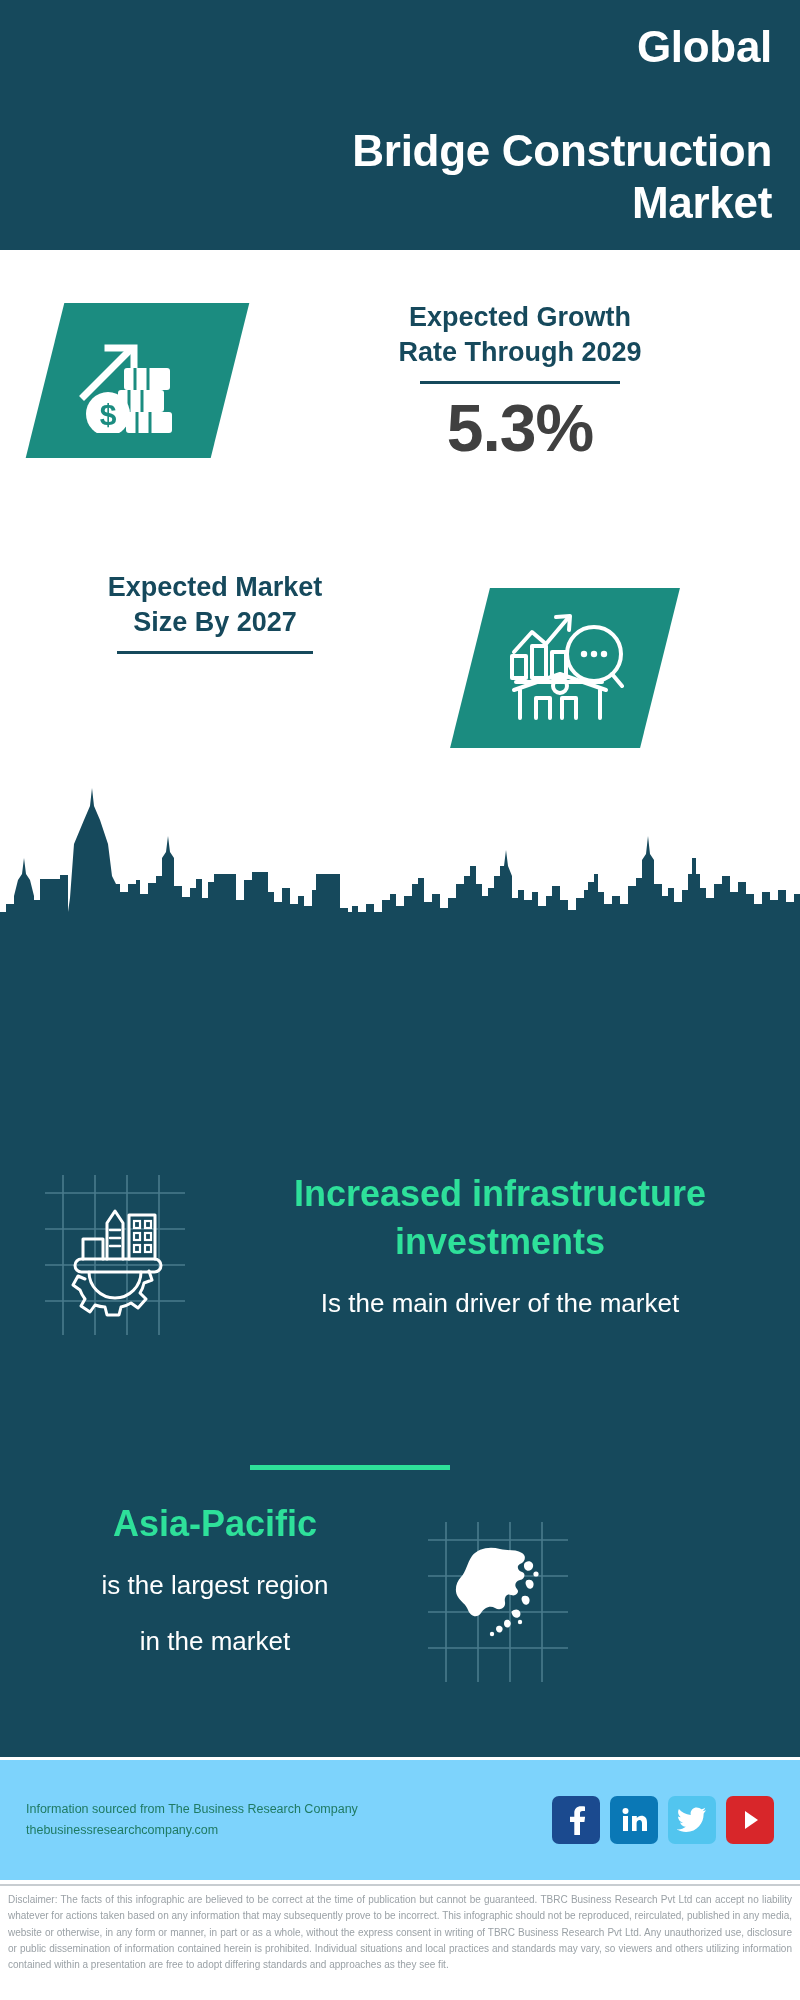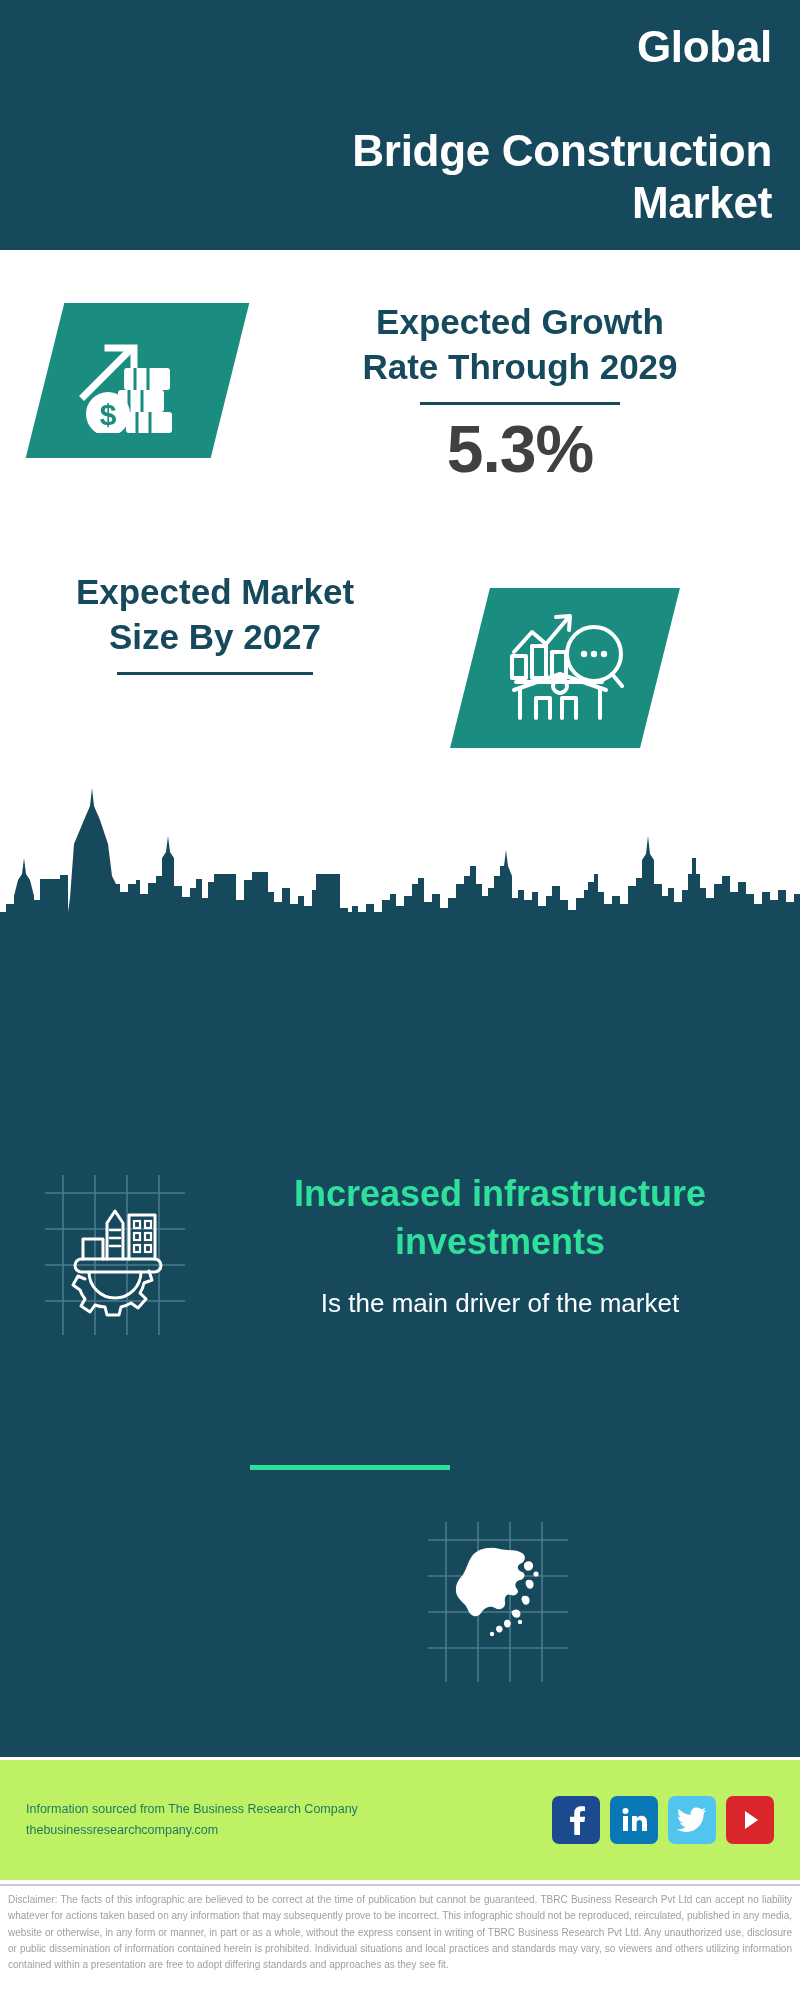--- a/index.html
+++ b/index.html
@@ -40,21 +40,21 @@
     position:absolute;
     background:#1b8c80;
     transform:skewX(-14deg);
     display:flex; align-items:center; justify-content:center;
   }
   .para > svg { transform:skewX(14deg); }
 
   .stat-block { position:absolute; text-align:center; }
   .stat-label {
     color:#16495c;
-    font-size:35px;
+    font-size:27px;
     font-weight:bold;
     line-height:1.28;
   }
   .stat-rule {
     height:3px; background:#16495c; margin:12px auto 6px auto;
   }
   .stat-value {
     color:#404040;
     font-weight:bold;
     letter-spacing:-1px;
@@ -105,21 +105,21 @@
   }
 
   .region-text {
     position:absolute; left:20px; top:1500px; width:390px; text-align:center;
   }
   .region-icon { position:absolute; left:428px; top:1522px; }
 
   
   .footer {
     position:absolute; left:0; top:1760px; width:800px; height:120px;
-    background:#bef264;
+    background:#7dd3fc;
     display:flex; align-items:center;
   }
   .footer-inner { display:flex; align-items:center; width:100%; padding:0 26px; }
   .footer-src { flex:1; }
   .footer-src div {
     color:#1f7a63; font-size:12.5px; line-height:1.7;
   }
   .social-row { display:flex; gap:10px; }
   .social {
     width:48px; height:48px; border-radius:7px;
@@ -265,20 +265,25 @@
     </svg>
   </div>
 
   <div class="driver-text">
     <span class="hl-green">Increased infrastructure investments</span>
     <span class="hl-white">Is the main driver of the market</span>
   </div>
 
   <div class="mid-rule"></div>
 
+  <div class="region-text">
+    <span class="hl-green">Asia-Pacific</span>
+    <span class="hl-white">is the largest region</span>
+    <span class="hl-white">in the market</span>
+  </div>
 
   <div class="grid-icon region-icon">
     <svg width="140" height="160" viewBox="0 0 140 160">
       <g stroke="#4a7b8c" stroke-width="1.6" fill="none">
         <line x1="18" y1="0" x2="18" y2="160"></line>
         <line x1="50" y1="0" x2="50" y2="160"></line>
         <line x1="82" y1="0" x2="82" y2="160"></line>
         <line x1="114" y1="0" x2="114" y2="160"></line>
         <line x1="0" y1="18" x2="140" y2="18"></line>
         <line x1="0" y1="54" x2="140" y2="54"></line>

